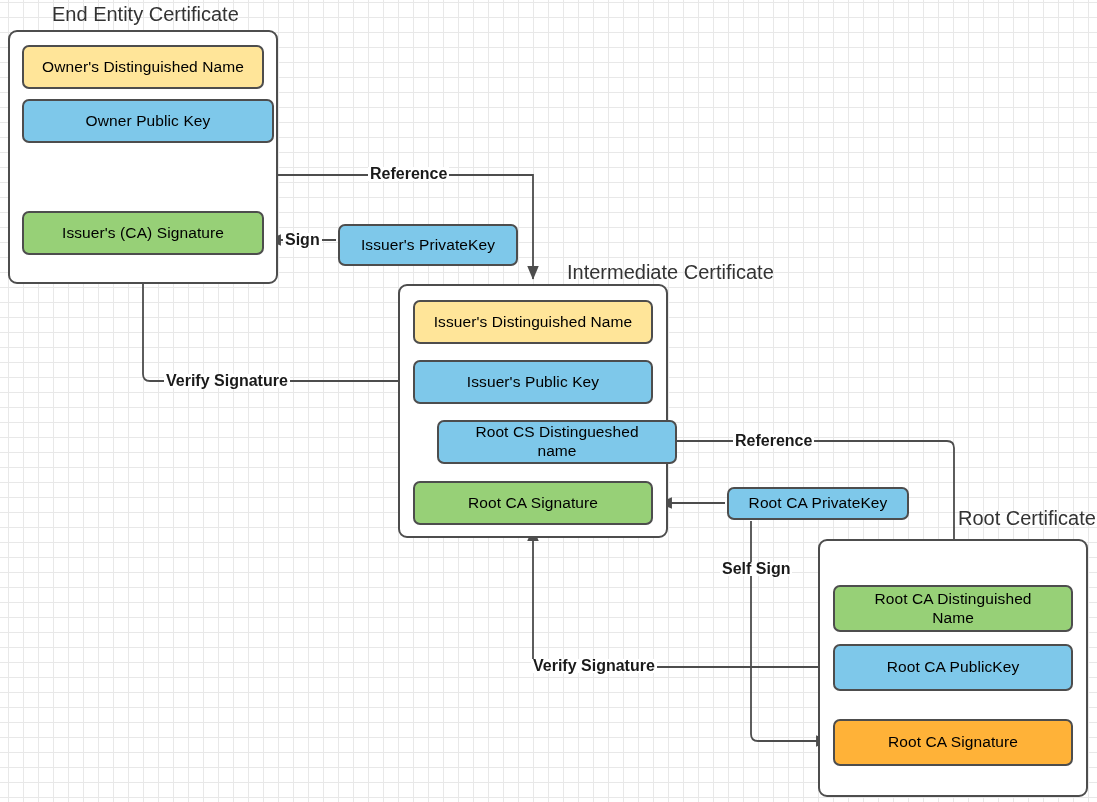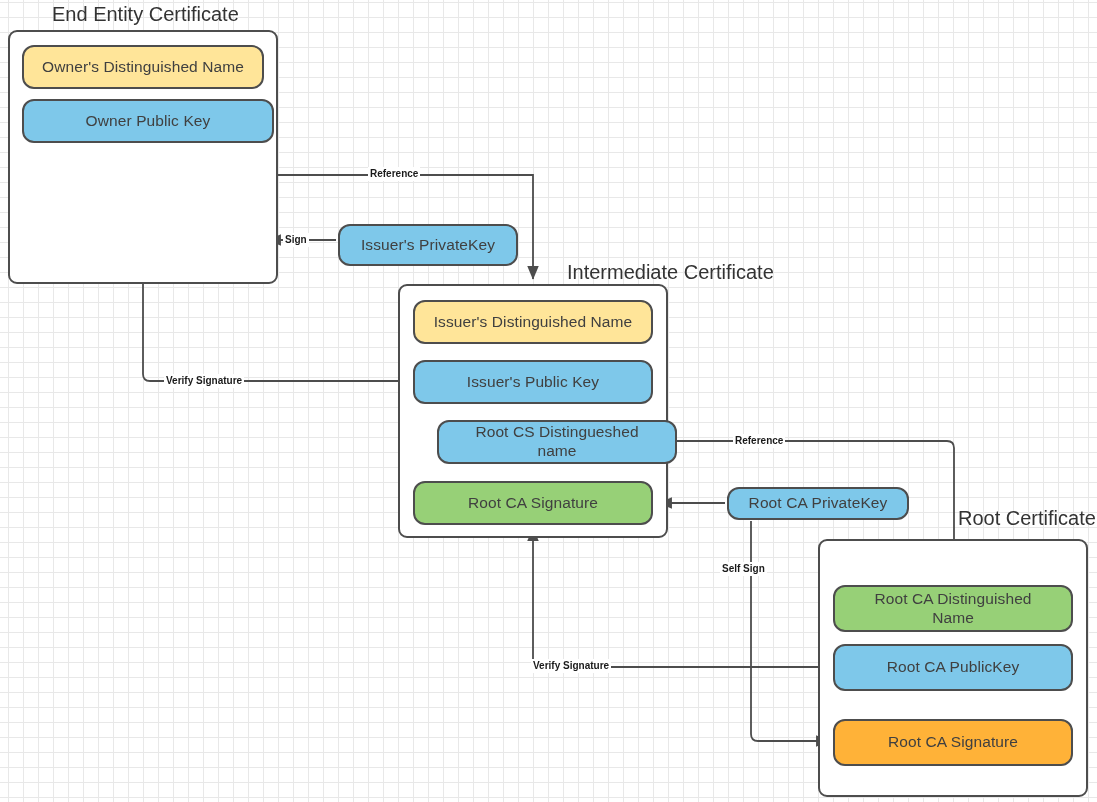--- a/index.html
+++ b/index.html
@@ -37,41 +37,41 @@
     position: absolute;
     background: #ffffff;
     border: 2px solid #4d4d4d;
     border-radius: 9px;
     box-sizing: border-box;
   }
   .node {
     position: absolute;
     box-sizing: border-box;
     border: 2px solid #4d4d4d;
-    border-radius: 12px;
+    border-radius: 7px;
     display: flex;
     align-items: center;
     justify-content: center;
     text-align: center;
-    color: #404040;
+    color: #000000;
     font-size: 15.5px;
     line-height: 1.2;
     letter-spacing: 0.1px;
     padding: 0 18px;
   }
   .group-title {
     position: absolute;
     color: #333333;
     font-size: 20px;
     white-space: nowrap;
   }
   .edge-label {
     position: absolute;
     color: #1a1a1a;
-    font-size: 10px;
+    font-size: 16px;
     font-weight: bold;
     white-space: nowrap;
     background: #ffffff;
     padding: 0 2px;
     line-height: 14px;
   }
 </style>
 </head>
 <body>
 
@@ -122,20 +122,21 @@
 
   <div class="group-title" style="left:52px; top:3px;">End Entity Certificate</div>
 
   <div class="container-box" style="left:8px; top:30px; width:270px; height:254px;"></div>
 
   <div class="node" style="left:22px; top:45px; width:242px; height:44px; background:#ffe599;">Owner's Distinguished Name</div>
 
   <div class="node" style="left:22px; top:99px; width:252px; height:44px; background:#7ec8ea;">Owner Public  Key</div>
 
 
+  <div class="node" style="left:22px; top:211px; width:242px; height:44px; background:#97d077;">Issuer's (CA) Signature</div>
 
   <div class="node" style="left:338px; top:224px; width:180px; height:42px; background:#7ec8ea;">Issuer's PrivateKey</div>
 
   <div class="group-title" style="left:567px; top:261px;text-align:center;">Intermediate Certificate</div>
 
   <div class="container-box" style="left:398px; top:284px; width:270px; height:254px;"></div>
 
   <div class="node" style="left:413px; top:360px; width:240px; height:44px; background:#7ec8ea;">Issuer's Public  Key</div>
 
   <div class="node" style="left:413px; top:300px; width:240px; height:44px; background:#ffe599;">Issuer's Distinguished Name</div>

